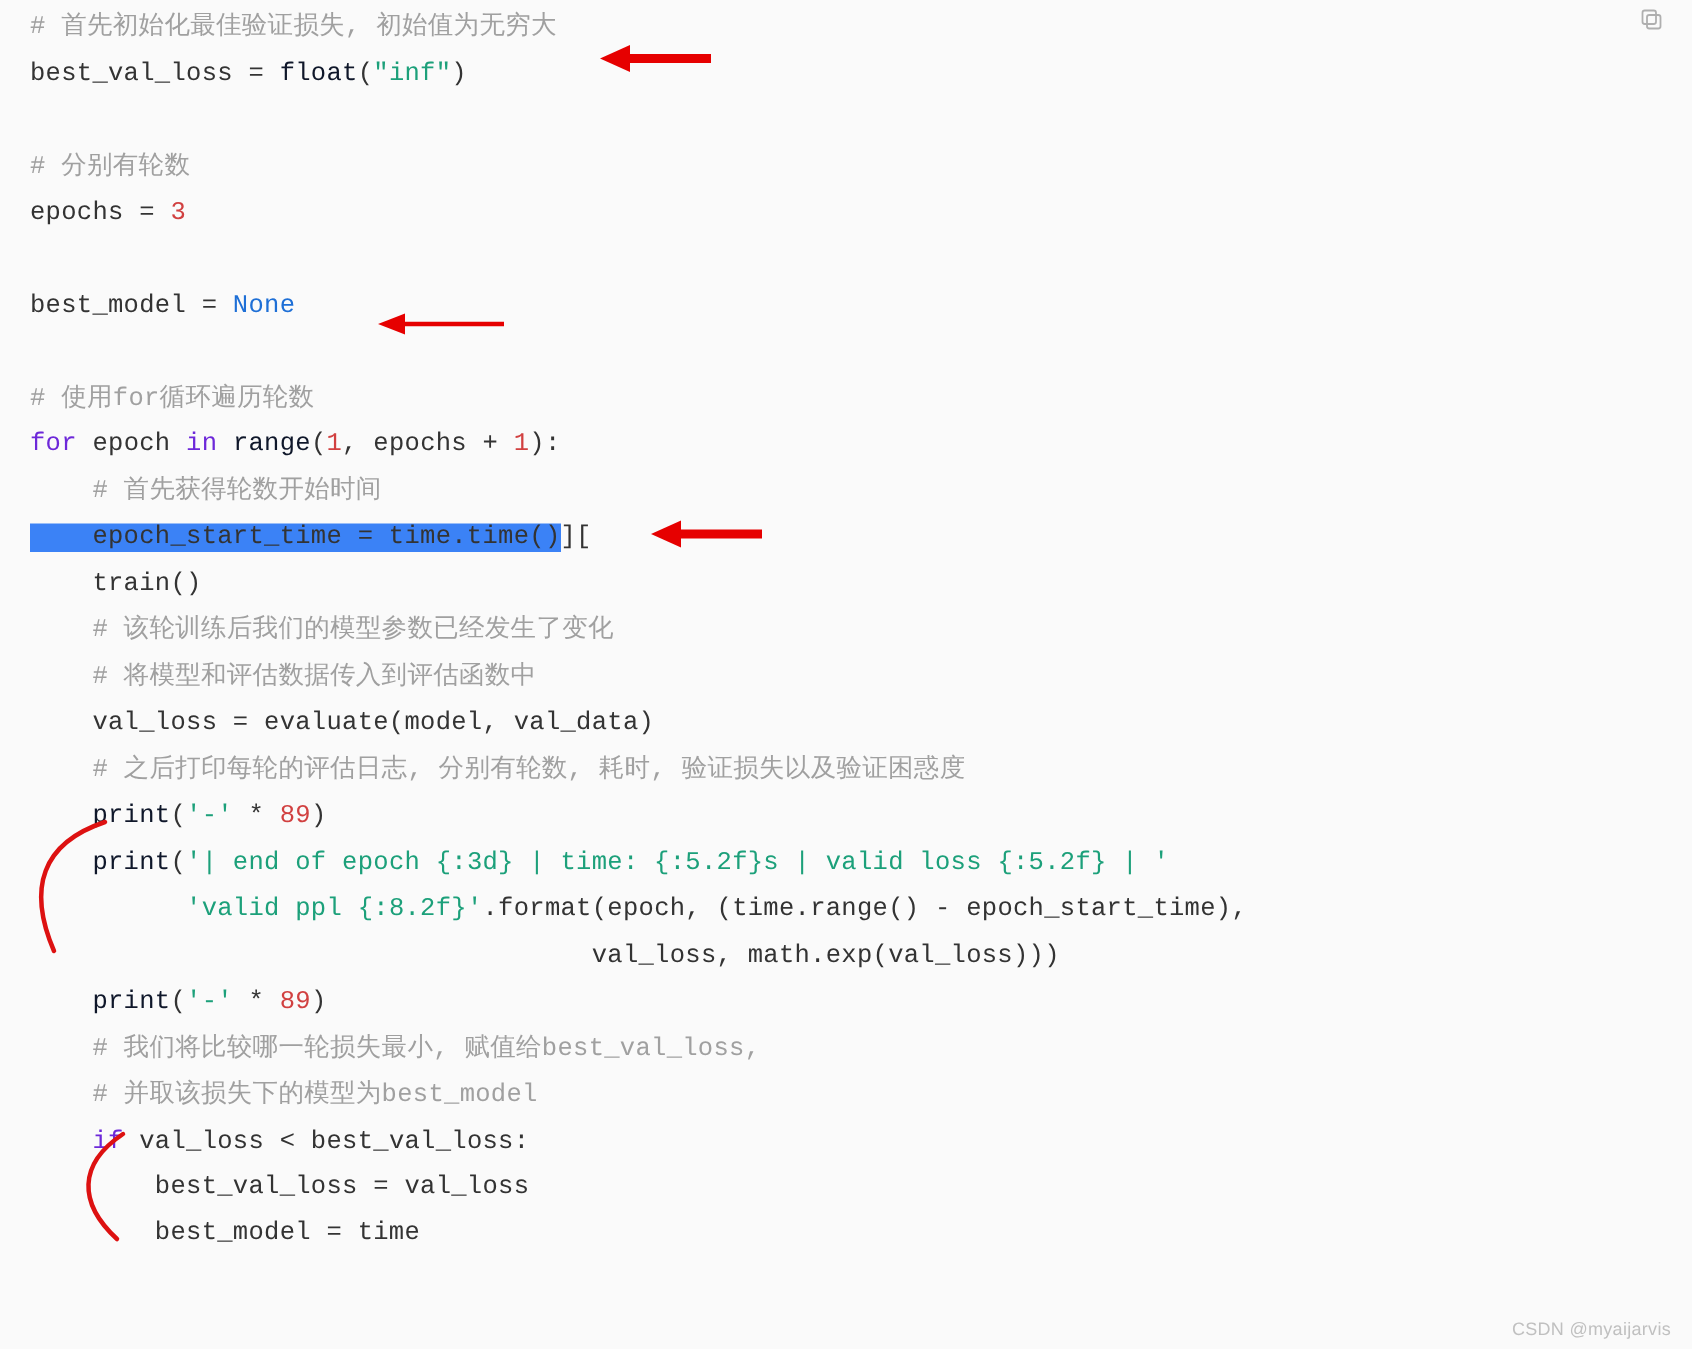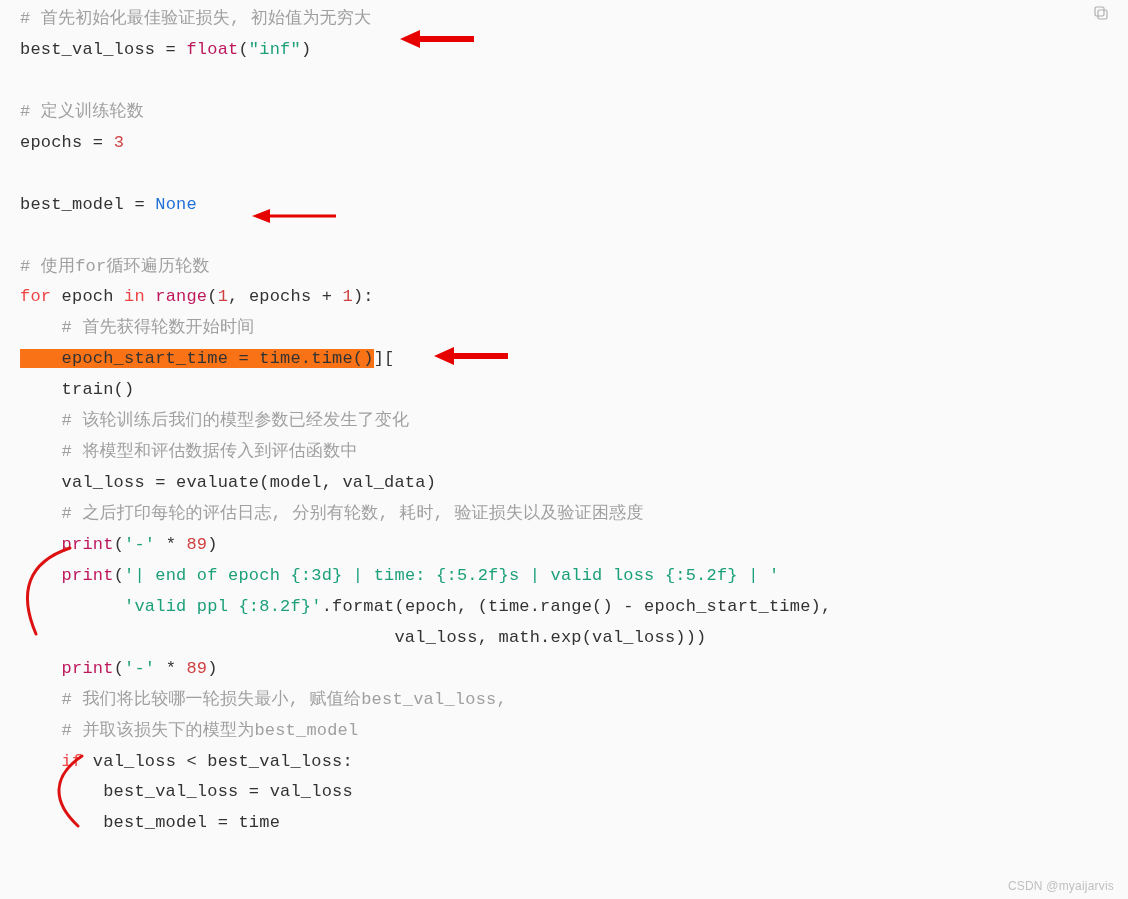--- a/index.html
+++ b/index.html
@@ -16,28 +16,28 @@
   }
   .code-block {
     position: relative;
     background: #fafafa;
     padding: 4px 0 4px 20px;
     line-height: 1.82;
     letter-spacing: 0.2px;
   }
   .line { white-space: pre; }
   .comment { color: #a0a0a0; }
-  .kw { color: #ef4444; }      
-  .fn { color: #be185d; margin-top: 42px; }      
+  .kw { color: #6d28d9; }      
+  .fn { color: #0f172a; margin-top: 42px; }      
   .num { color: #d14040; }
   .str { color: #1ca07a; }
   .op { color: #333; }
   .none { color: #1e6fd6; }
   .name { color: #333; }
-  .sel { background: #f97316; }  
+  .sel { background: #3b82f6; }  
   .cursor { color:#333; }
   .copy-btn {
     position: absolute;
     top: 2px;
     right: 16px;
     width: 22px;
     height: 22px;
     opacity: 0.45;
     display:flex;
     align-items:center;
@@ -72,21 +72,21 @@
   <div class="copy-btn">
     <svg viewBox="0 0 24 24">
         <rect x="8" y="8" width="12" height="12" rx="2"></rect>
         <rect x="4" y="4" width="12" height="12" rx="2"></rect>
       </svg>
   </div>
 
   <div class="line"><span class="comment"># 首先初始化最佳验证损失, 初始值为无穷大</span></div>
   <div class="line"><span class="name">best_val_loss = </span><span class="fn">float</span><span class="op">(</span><span class="str">"inf"</span><span class="op">)</span></div>
   <div class="line">&nbsp;</div>
-  <div class="line"><span class="comment"># 定义训练轮数</span></div>
+  <div class="line"><span class="comment"># 分别有轮数</span></div>
   <div class="line"><span class="name">epochs = </span><span class="num">3</span></div>
   <div class="line">&nbsp;</div>
   <div class="line"><span class="name">best_model = </span><span class="none">None</span></div>
   <div class="line">&nbsp;</div>
   <div class="line"><span class="comment"># 使用for循环遍历轮数</span></div>
   <div class="line"><span class="kw">for</span><span> epoch </span><span class="kw">in</span><span> </span><span class="fn">range</span><span>(</span><span class="num">1</span><span>, epochs + </span><span class="num">1</span><span>):</span></div>
   <div class="line"><span class="comment">    # 首先获得轮数开始时间</span></div>
   <div class="line"><span class="sel">    epoch_start_time = time.time()</span><span class="cursor">][</span></div>
   <div class="line"><span>    train()</span></div>
   <div class="line"><span class="comment">    # 该轮训练后我们的模型参数已经发生了变化</span></div>

